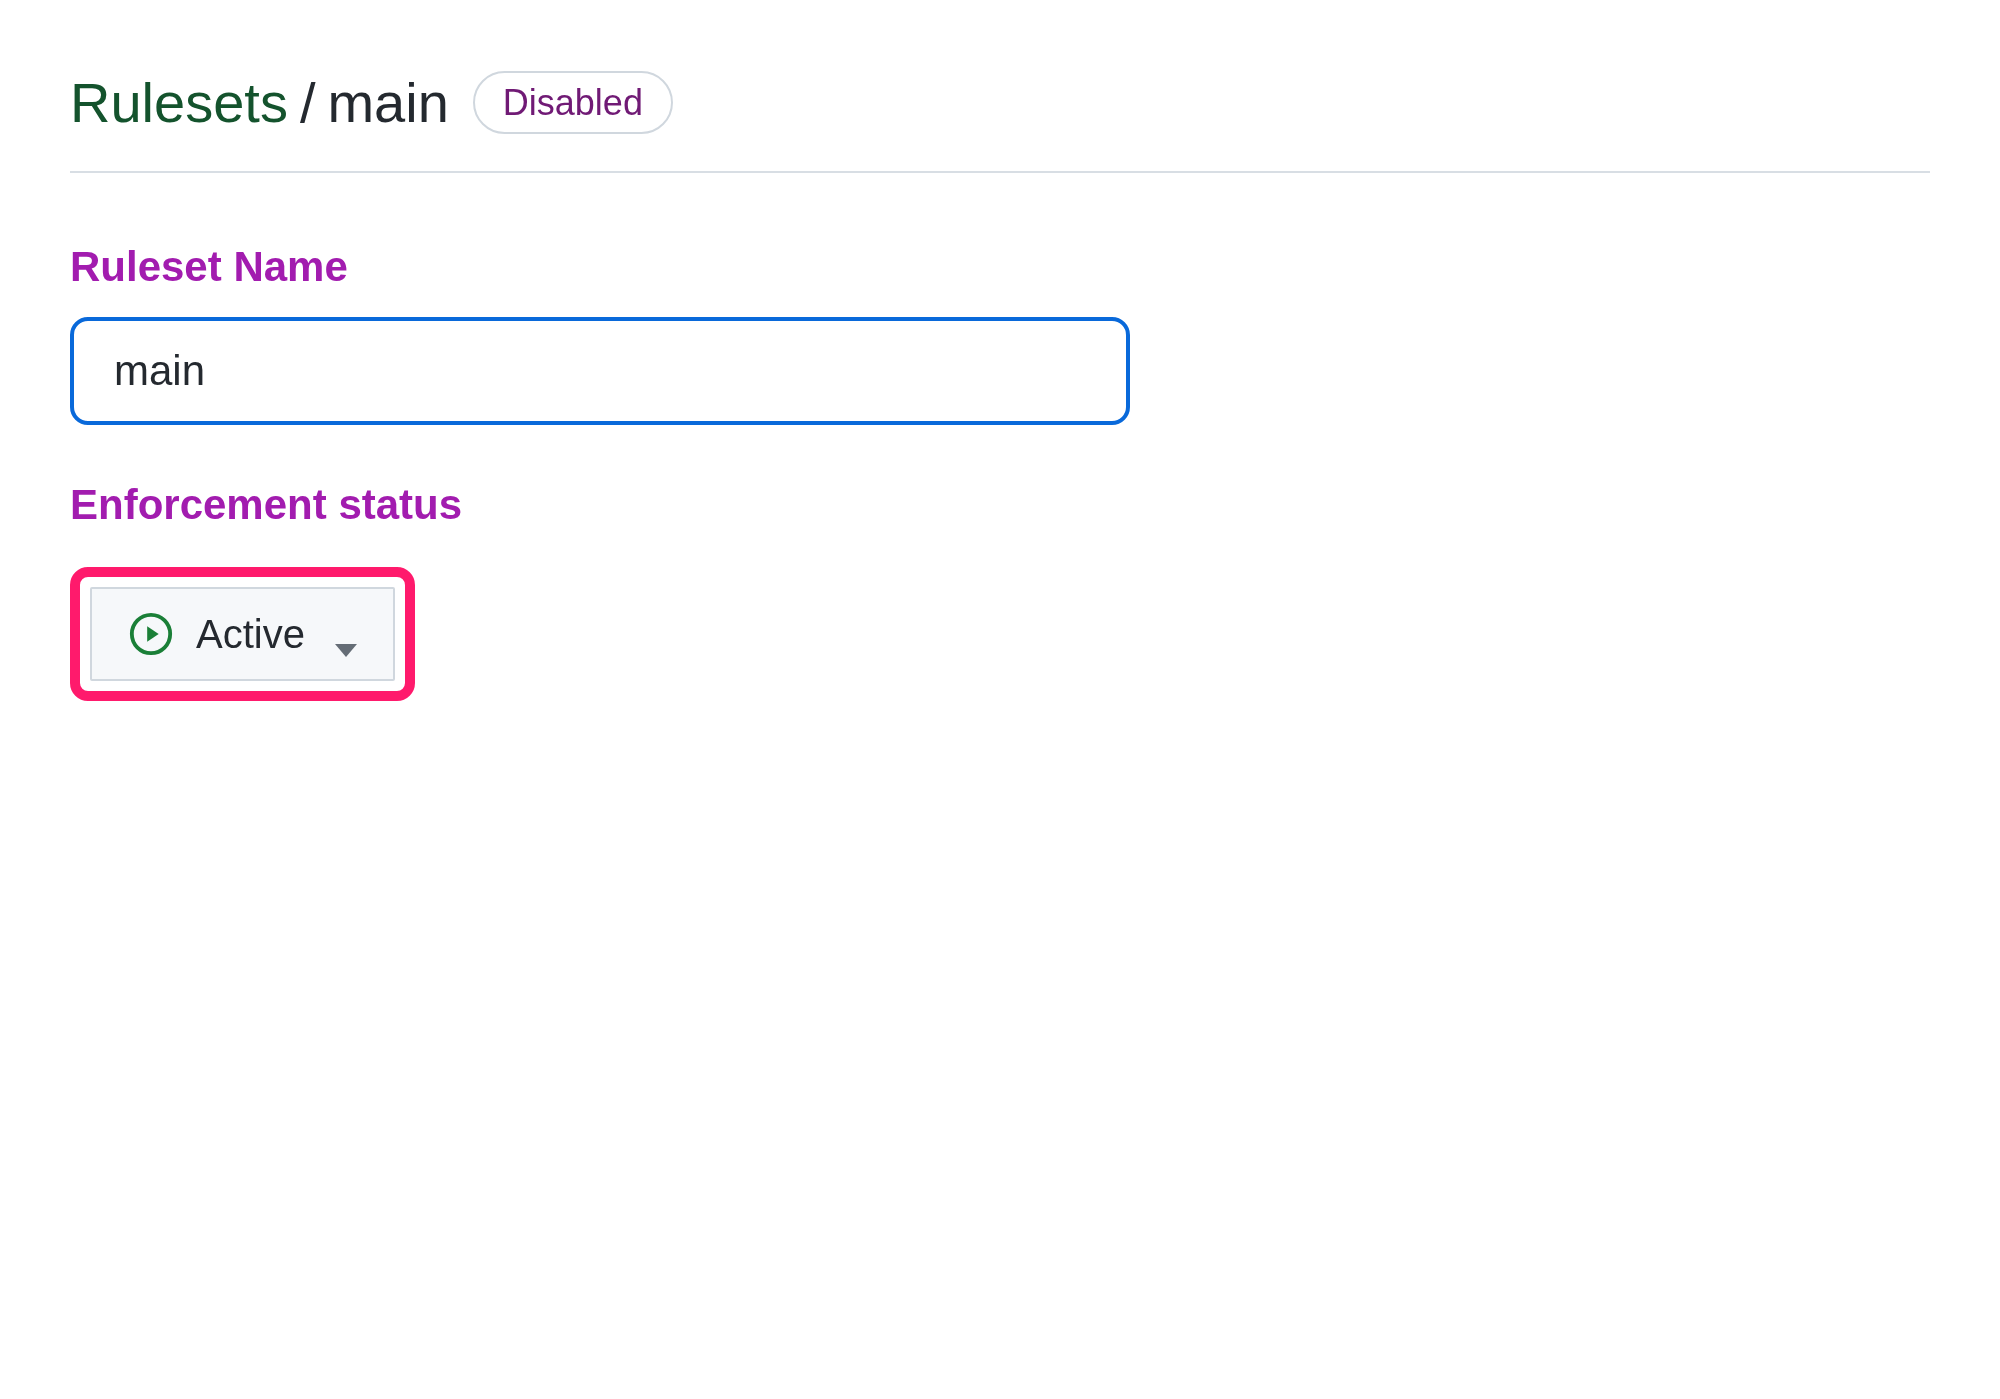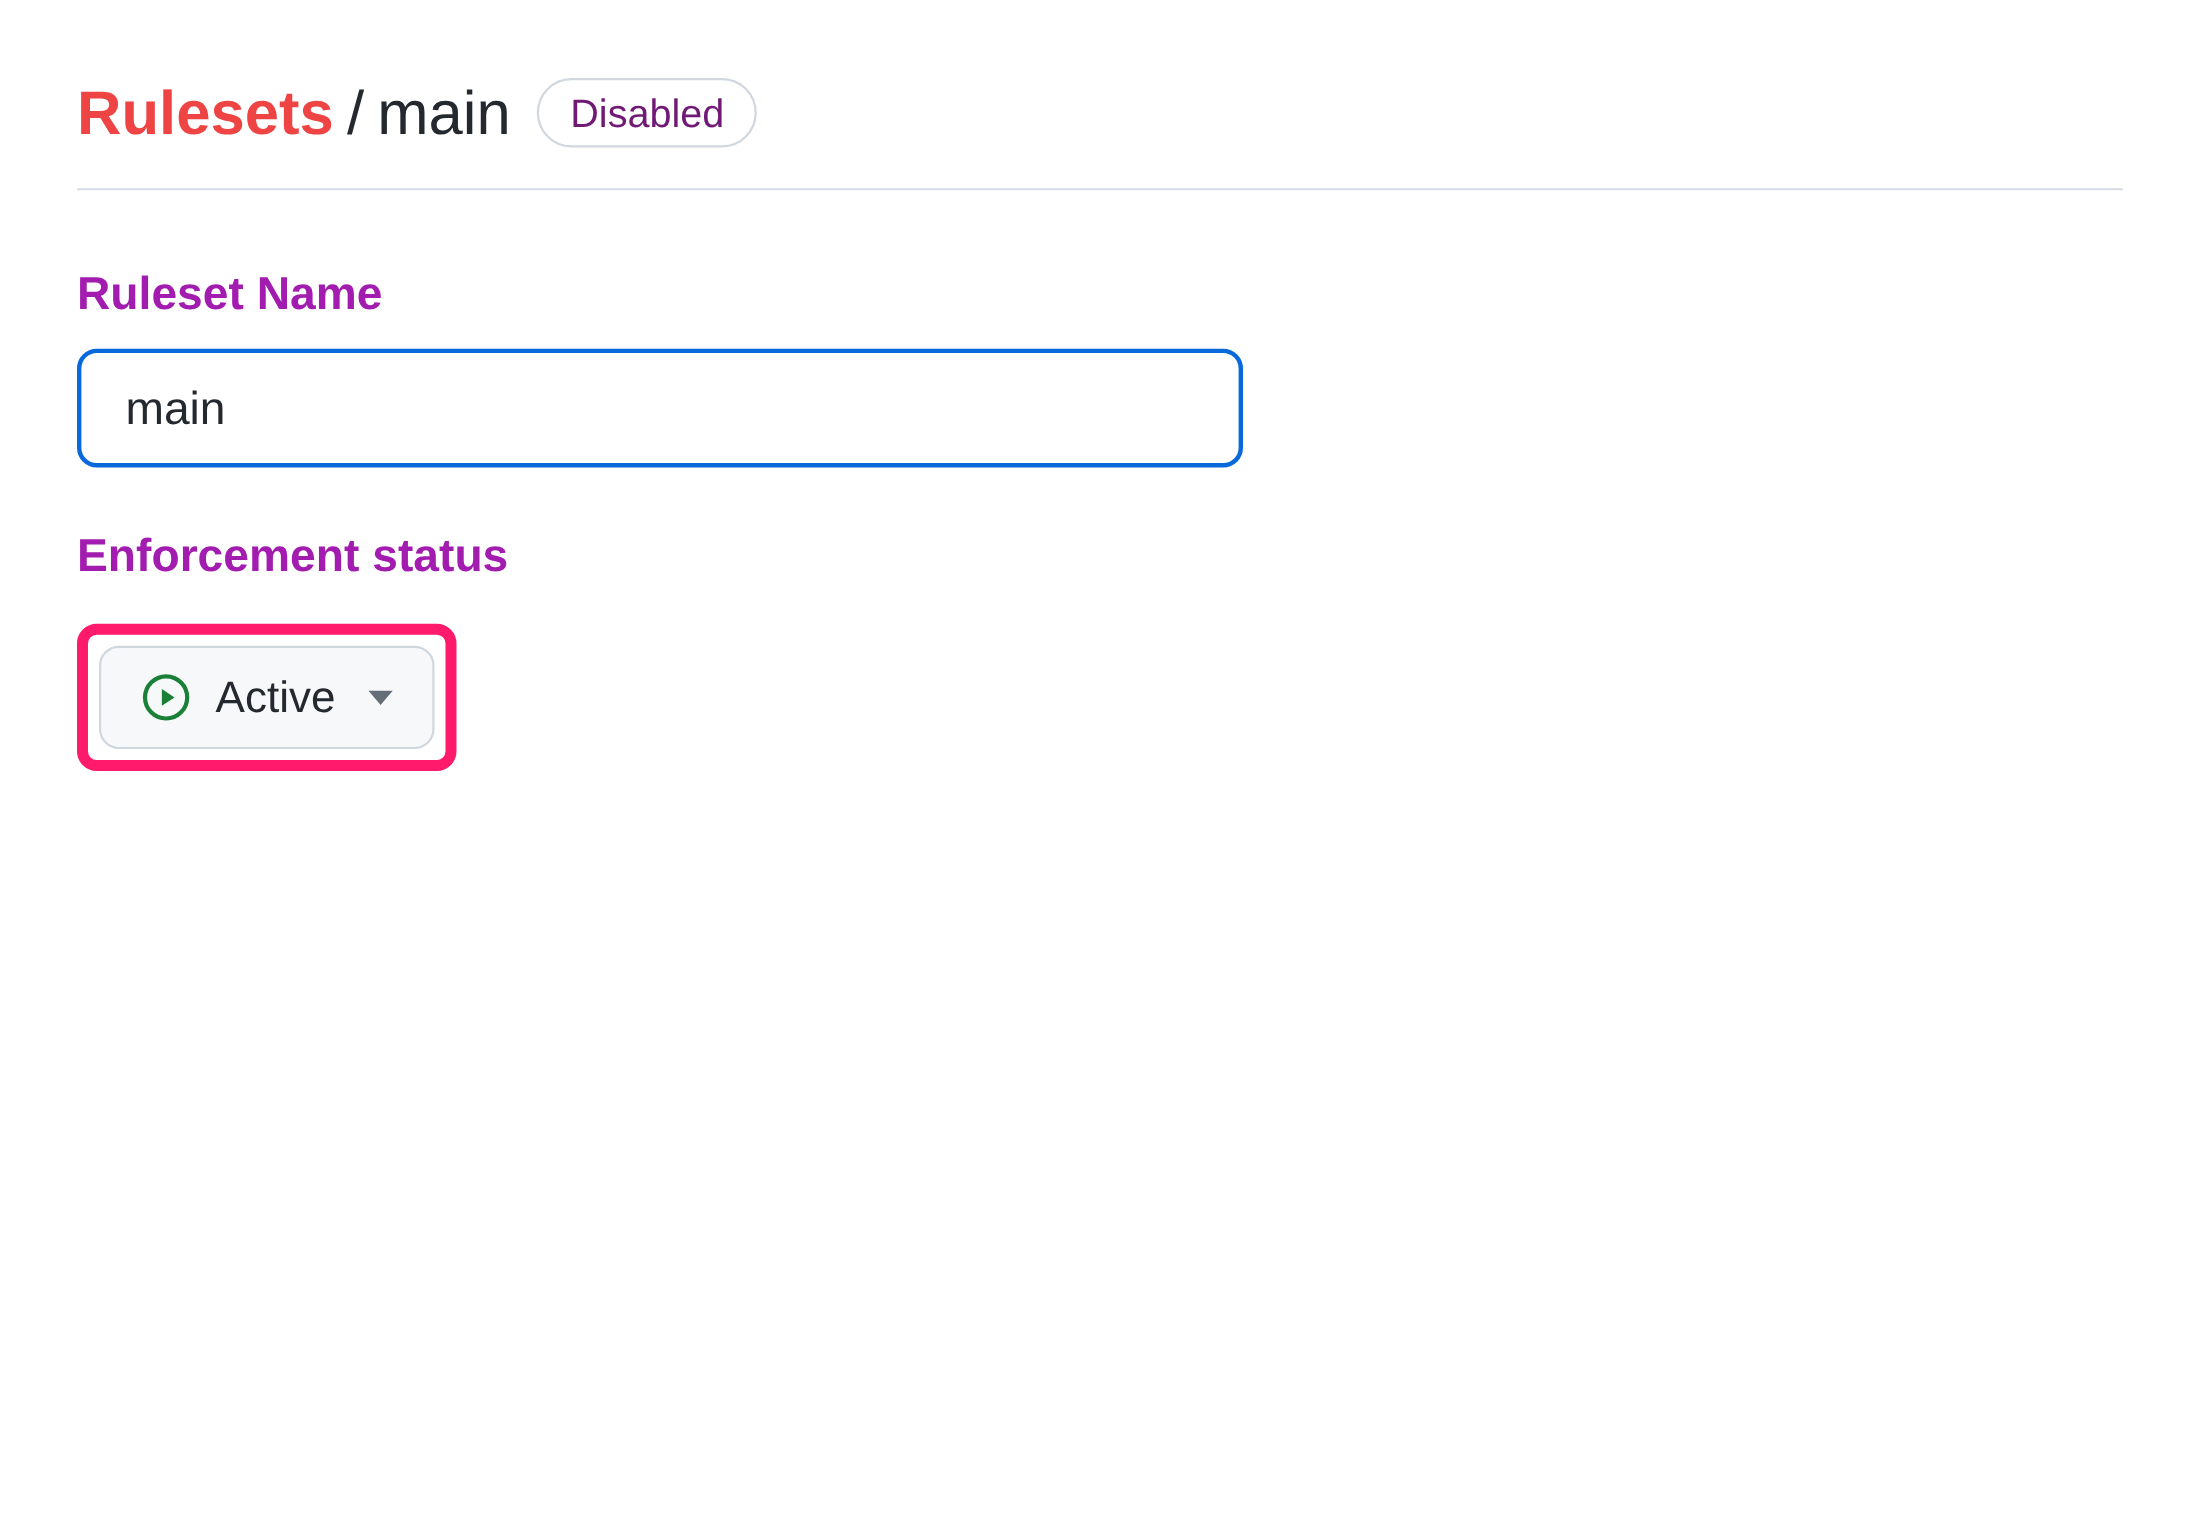--- a/index.html
+++ b/index.html
@@ -21,23 +21,23 @@
       margin-bottom: 36px;
     }
     .breadcrumb {
       font-size: 56px;
       font-weight: 400;
       display: flex;
       align-items: baseline;
       gap: 10px;
     }
     .breadcrumb-link {
-      color: #ef4444;
+      color: #14532d;
       text-decoration: none;
-      font-weight: 700;
+      font-weight: 400;
     }
     .breadcrumb-sep {
       color: #24292f;
       font-weight: 400;
       margin: 0 2px;
     }
     .breadcrumb-current {
       color: #24292f;
       font-weight: 400;
     }
@@ -85,25 +85,25 @@
     }
     .highlight-box {
       display: inline-block;
       border: 10px solid #ff1a6c;
       border-radius: 18px;
       padding: 0;
       margin-top: 12px;
     }
     .dropdown-btn {
       display: inline-flex;
-      align-items: center;
+      align-items: flex-end;
       gap: 22px;
       background: #f6f8fa;
       border: 2px solid #d0d7de;
-      border-radius: 18px;
+      border-radius: 2px;
       padding: 22px 36px;
       font-size: 40px;
       color: #24292f;
       cursor: pointer;
       font-family: inherit;
       margin: 10px;
     }
     .play-icon {
       width: 46px;
       height: 46px;

